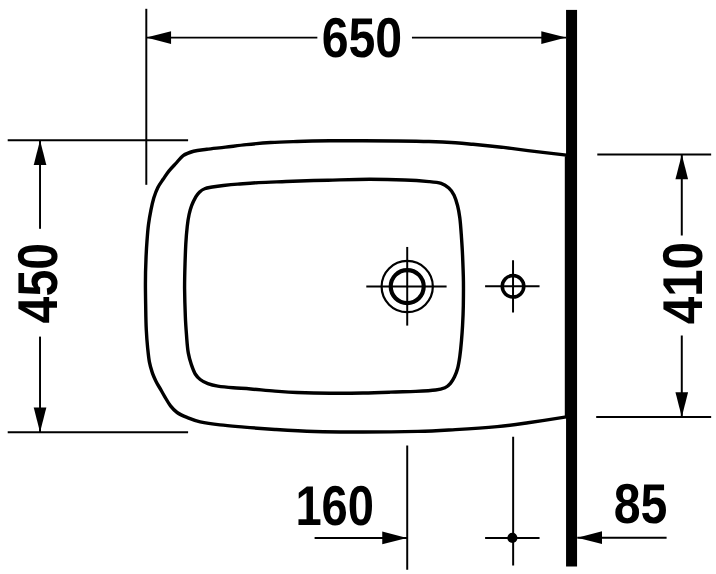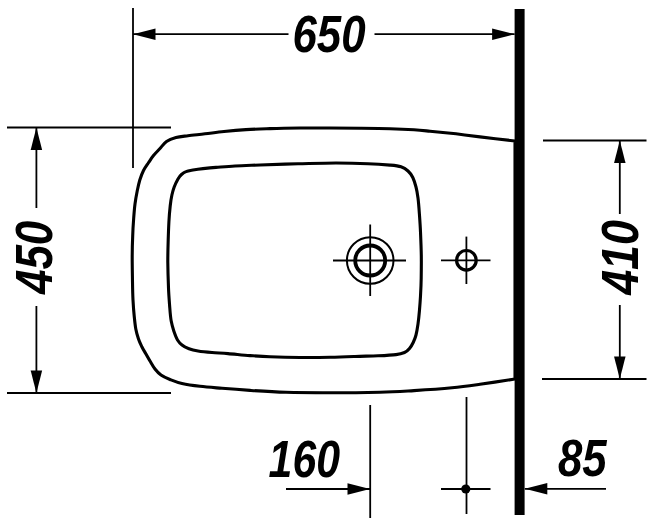--- a/index.html
+++ b/index.html
@@ -1,16 +1,16 @@
 <!DOCTYPE html>
 <html><head>
 <meta charset="utf-8">
 <style>
   html,body{margin:0;padding:0;background:#ffffff;}
-  .wrap{width:651px;height:522px;position:relative;overflow:hidden;background:#ffffff;font-style:italic;}
+  .wrap{width:651px;height:522px;position:relative;overflow:hidden;background:#ffffff;}
   text{font-family:"Liberation Sans",sans-serif;font-weight:bold;font-size:51px;fill:#000;}
 </style>
 </head>
 <body>
 <div class="wrap">
 <svg width="651" height="522" viewBox="0 0 651 522" xmlns="http://www.w3.org/2000/svg">
 
   <rect x="0" y="0" width="651" height="522" fill="#ffffff"></rect>
 
   <rect x="514.6" y="9" width="10" height="506" fill="#000"></rect>

